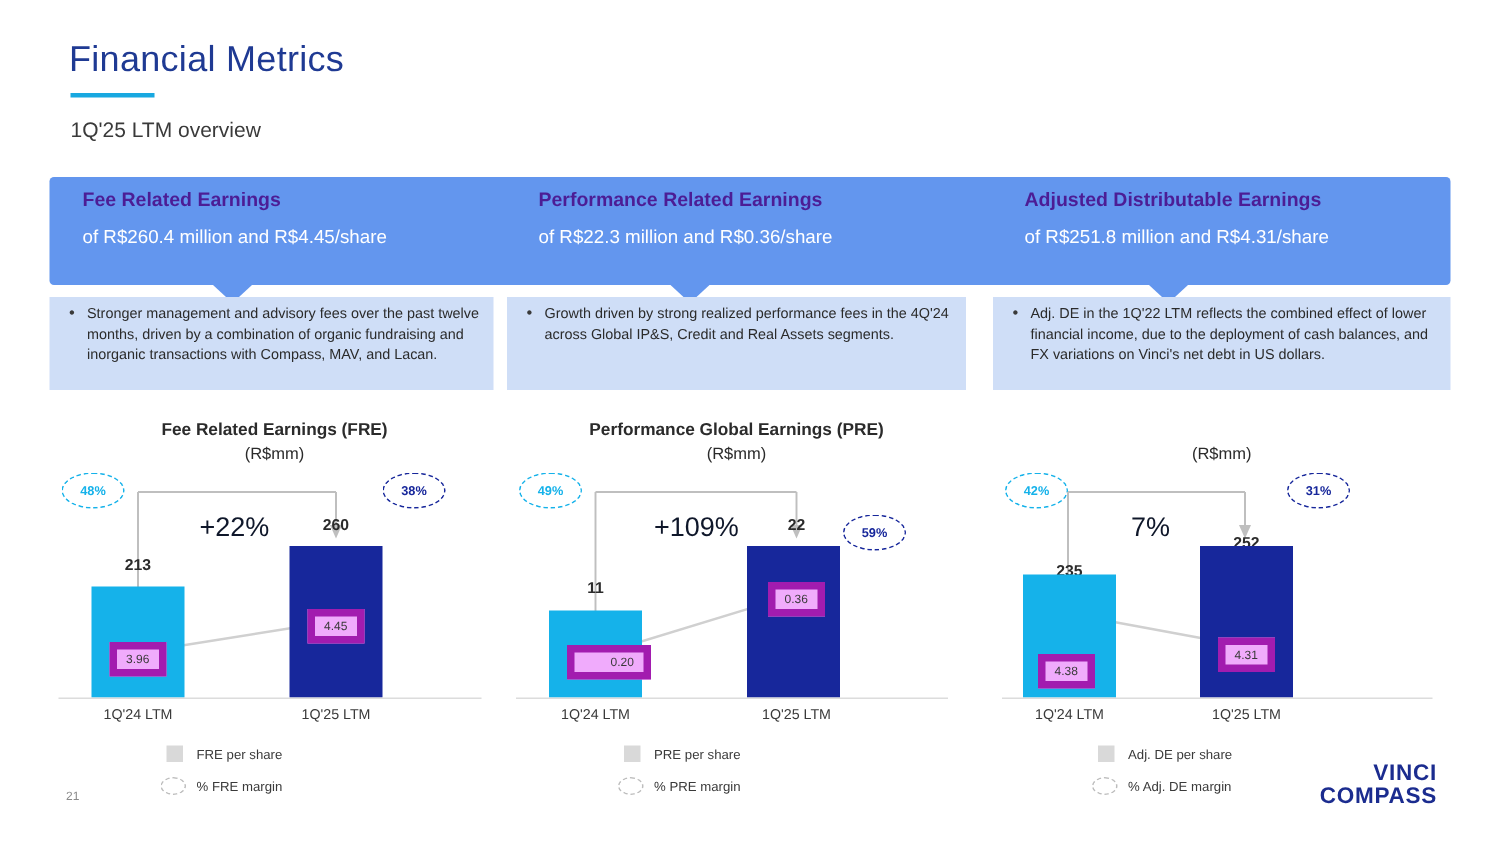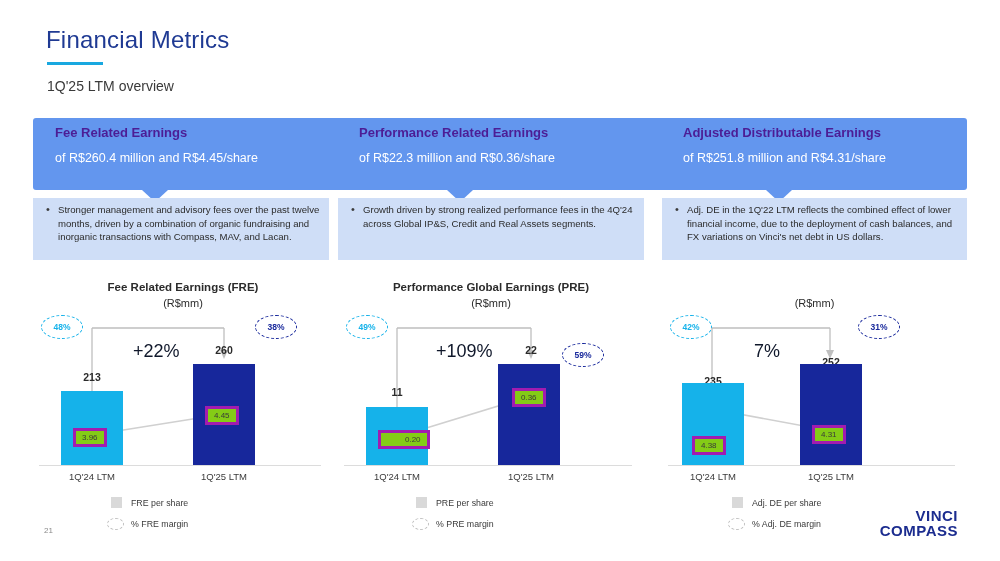--- a/index.html
+++ b/index.html
@@ -102,21 +102,21 @@
 
   .badge{
     position:absolute;width:40px;height:22px;border-radius:50%;
     display:flex;align-items:center;justify-content:center;
     font-size:8.5px;font-weight:bold;background:#ffffff;
   }
   .badge.light{border:1.4px dashed #15B2EA;color:#15B2EA;}
   .badge.dark{border:1.4px dashed #17279B;color:#17279B;}
 
   .pslabel{
-    position:absolute;background:#84cc16;border:3px solid #a21caf;
+    position:absolute;background:#f0abfc;border:5px solid #a21caf;
     font-size:8px;color:#3a3a3a;padding:2px 6px;white-space:nowrap;
   }
 
   .axis-line{
     position:absolute;left:6px;top:190px;width:94%;height:1px;background:#DCDCDC;
   }
   .xlabel{
     position:absolute;top:196px;width:90px;text-align:center;
     font-size:9.5px;color:#3a3a3a;
   }

